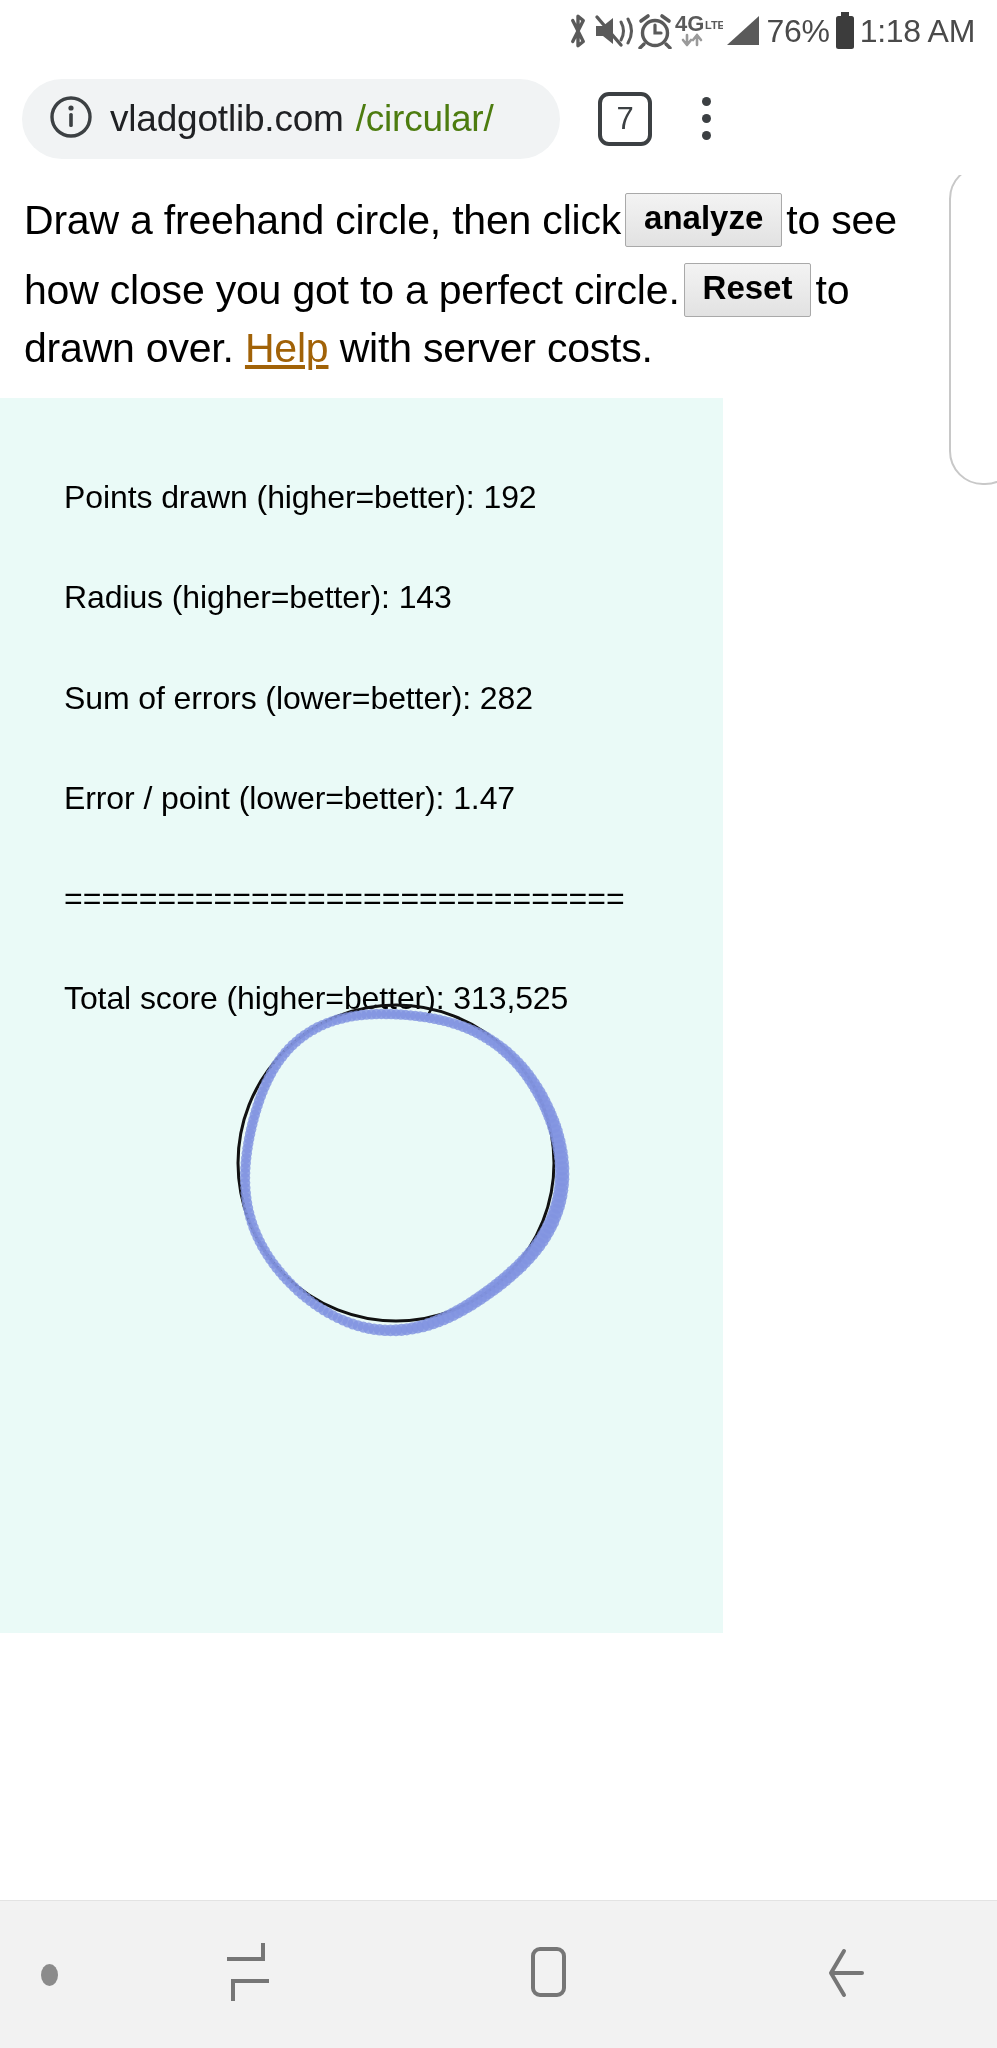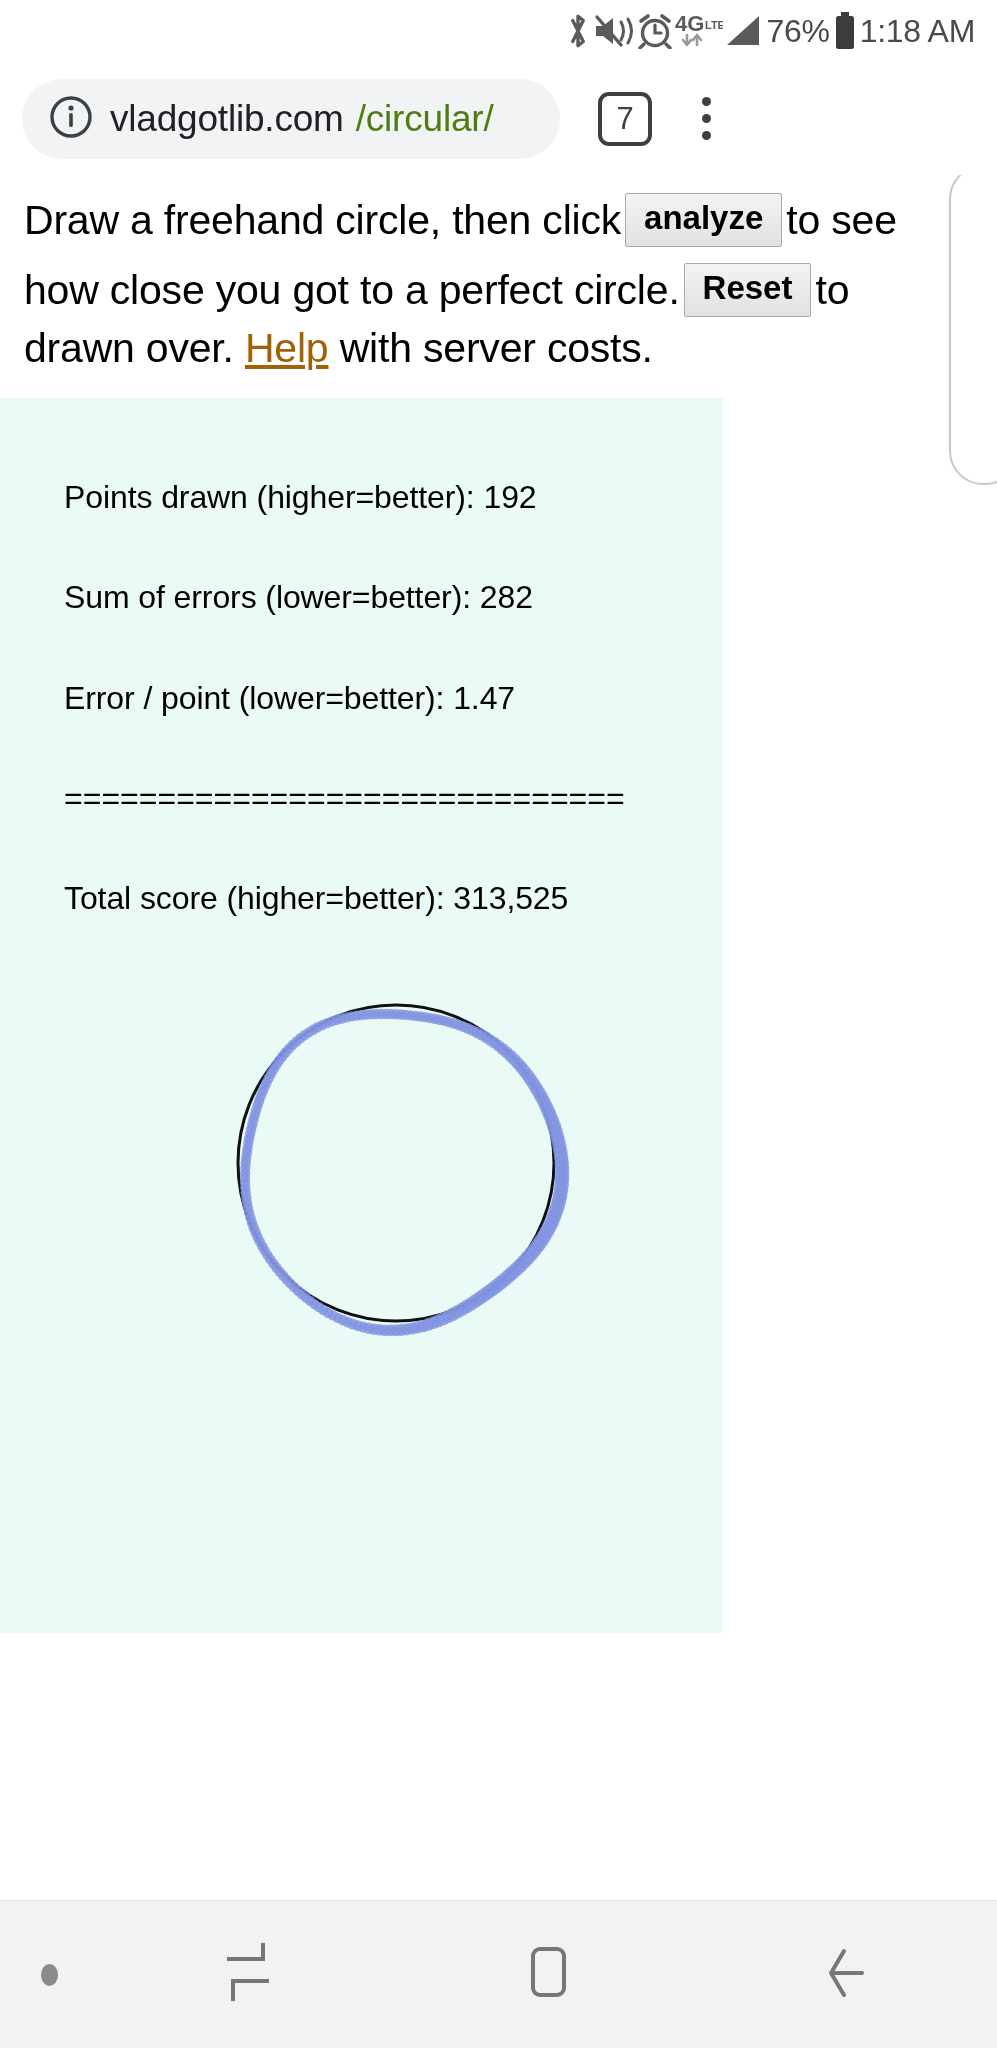--- a/index.html
+++ b/index.html
@@ -219,20 +219,21 @@
     <span>how close you got to a perfect circle.</span><button class="btn">Reset</button><span>to</span><br>
     <span>drawn over.</span>
     <a href="#" class="helplink">Help</a>
     <span>with server costs.</span>
   </div>
 
   <div class="canvas-wrap">
 
     <div class="stats">
       <div>Points drawn (higher=better): 192</div>
+      <div>Radius (higher=better): 143</div>
       <div>Sum of errors (lower=better): 282</div>
       <div>Error / point (lower=better): 1.47</div>
       <div class="rule">==============================</div>
       <div>Total score (higher=better): 313,525</div>
     </div>
 
     <svg class="circle-art" viewBox="0 0 723 1235">
       <circle cx="396" cy="765" r="158" fill="none" stroke="#111111" stroke-width="3"></circle>
       <g id="freehand-dots">
           <circle cx="396.00" cy="616.27" r="5.20" fill="#8194e0" fill-opacity="0.82"></circle>

